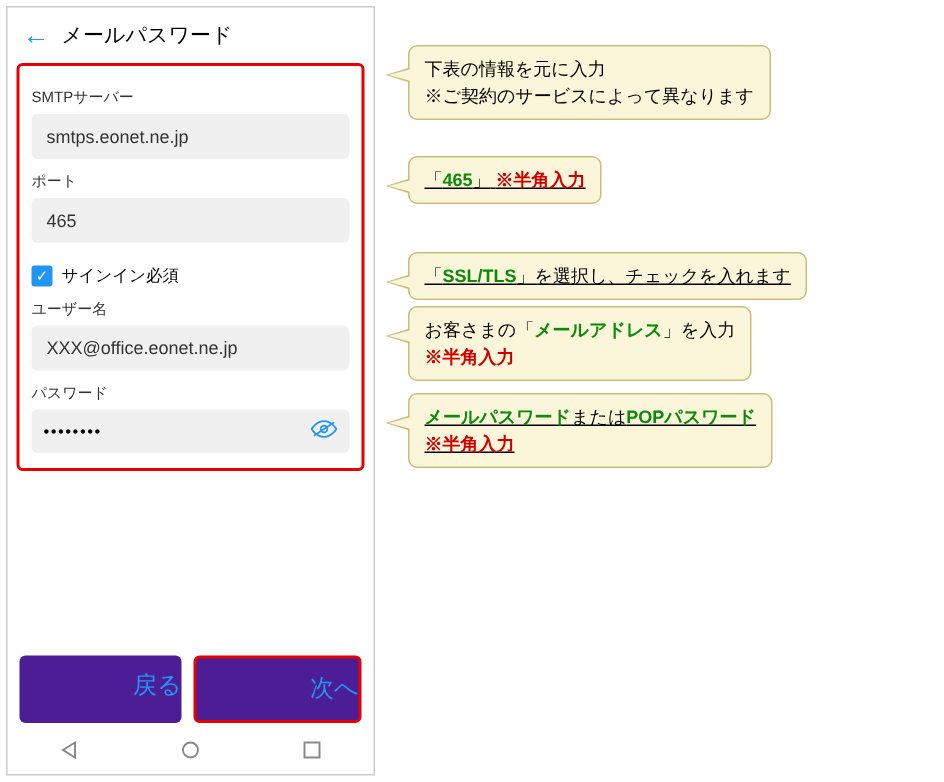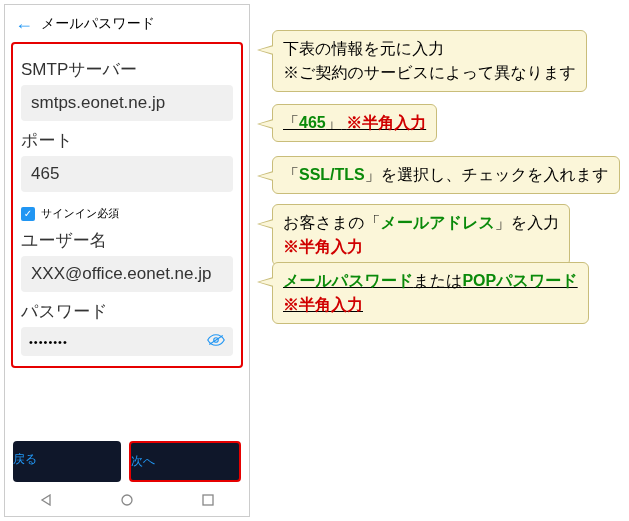--- a/index.html
+++ b/index.html
@@ -1,35 +1,35 @@
 <!DOCTYPE html>
 <html><head>
 <meta charset="utf-8">
 <style>
 * { box-sizing: border-box; margin: 0; padding: 0; }
 body { font-family: -apple-system, "Hiragino Sans", sans-serif; background: #fff; width: 629px; height: 521px; position: relative; }
 .phone { position: absolute; left: 4px; top: 4px; width: 246px; height: 513px; border: 1px solid #ccc; background: #fff; }
 .header { display: flex; align-items: center; padding: 8px 10px; font-size: 14px; }
 .back-arrow { color: #2196f3; font-size: 18px; margin-right: 8px; cursor: pointer; }
 .form { border: 2px solid #e60000; border-radius: 4px; margin: 0 6px; padding: 6px 8px 10px; }
-.label { font-size: 17px; color: #333; margin-top: 8px; margin-bottom: 4px; }
-.field { background: #f0f0f0; border-radius: 4px; padding: 8px 10px; font-size: 17px; color: #333; }
+.label { font-size: 10px; color: #333; margin-top: 8px; margin-bottom: 4px; }
+.field { background: #f0f0f0; border-radius: 4px; padding: 8px 10px; font-size: 12px; color: #333; }
 .sec-row { display: flex; justify-content: space-between; align-items: center; margin-top: 14px; }
 .sec-label { font-size: 11px; color: #333; }
 .sec-value { font-size: 10px; color: #999; }
 .check-row { display: flex; align-items: center; margin-top: 14px; font-size: 11px; }
 .checkbox { width: 14px; height: 14px; background: #2196f3; border-radius: 2px; margin-right: 6px; display: inline-flex; align-items: center; justify-content: center; color: #fff; font-size: 10px; }
 .pw-row { display: flex; align-items: center; background: #f0f0f0; border-radius: 4px; padding: 6px 8px; }
 .pw-text { flex: 1; font-size: 11px; letter-spacing: 1px; }
 .eye { color: #2196f3; font-size: 14px; }
 .bottom { position: absolute; bottom: 34px; left: 8px; right: 8px; display: flex; gap: 8px; }
-.btn { flex: 1; background: #0f172a; border-radius: 4px; padding: 10px 0; text-align: left; font-size: 12px; color: #2196f3; }
+.btn { flex: 1; background: #4c1d95; border-radius: 4px; padding: 10px 0; text-align: right; font-size: 16px; color: #2196f3; }
 .btn-next { border: 2px solid #e60000; }
 .navbar { position: absolute; bottom: 0; left: 0; right: 0; height: 30px; display: flex; justify-content: space-around; align-items: center; color: #888; font-size: 12px; }
-.callout { position: absolute; background: #fbf6d9; border: 1px solid #c9bd7a; border-radius: 6px; padding: 6px 10px; font-size: 16px; line-height: 1.5; }
+.callout { position: absolute; background: #fbf6d9; border: 1px solid #c9bd7a; border-radius: 6px; padding: 6px 10px; font-size: 12px; line-height: 1.5; }
 .callout::before { content: ""; position: absolute; left: -16px; top: 14px; width: 0; height: 0; border-top: 5px solid transparent; border-bottom: 5px solid transparent; border-right: 16px solid #c9bd7a; }
 .callout::after { content: ""; position: absolute; left: -14px; top: 15px; width: 0; height: 0; border-top: 4px solid transparent; border-bottom: 4px solid transparent; border-right: 15px solid #fbf6d9; }
 .green { color: #0a8a0a; font-weight: bold; }
 .red { color: #d00000; font-weight: bold; }
 </style>
 </head>
 <body>
 
 <div class="phone">
   <div class="header">
@@ -86,21 +86,21 @@
 
 <div class="callout" style="left:272px; top:30px;">
   <div>下表の情報を元に入力</div>
   <div>※ご契約のサービスによって異なります</div>
 </div>
 
 <div class="callout" style="left:272px; top:104px;text-decoration:underline;">
   <span>「</span><span class="green">465</span><span>」</span> <span class="red">※半角入力</span>
 </div>
 
-<div class="callout" style="left:272px; top:156px;">
+<div class="callout" style="left:272px; top:168px;text-decoration:underline;">
   <span>「</span><span class="green">SSL/TLS</span><span>」を選択し、チェックを入れます</span>
 </div>
 
 <div class="callout" style="left:272px; top:204px;">
   <div><span>お客さまの「</span><span class="green">メールアドレス</span><span>」を入力</span></div>
   <div class="red">※半角入力</div>
 </div>
 
 <div class="callout" style="left:272px; top:262px;text-decoration:underline;">
   <div><span class="green">メールパスワード</span><span>または</span><span class="green">POPパスワード</span></div>

